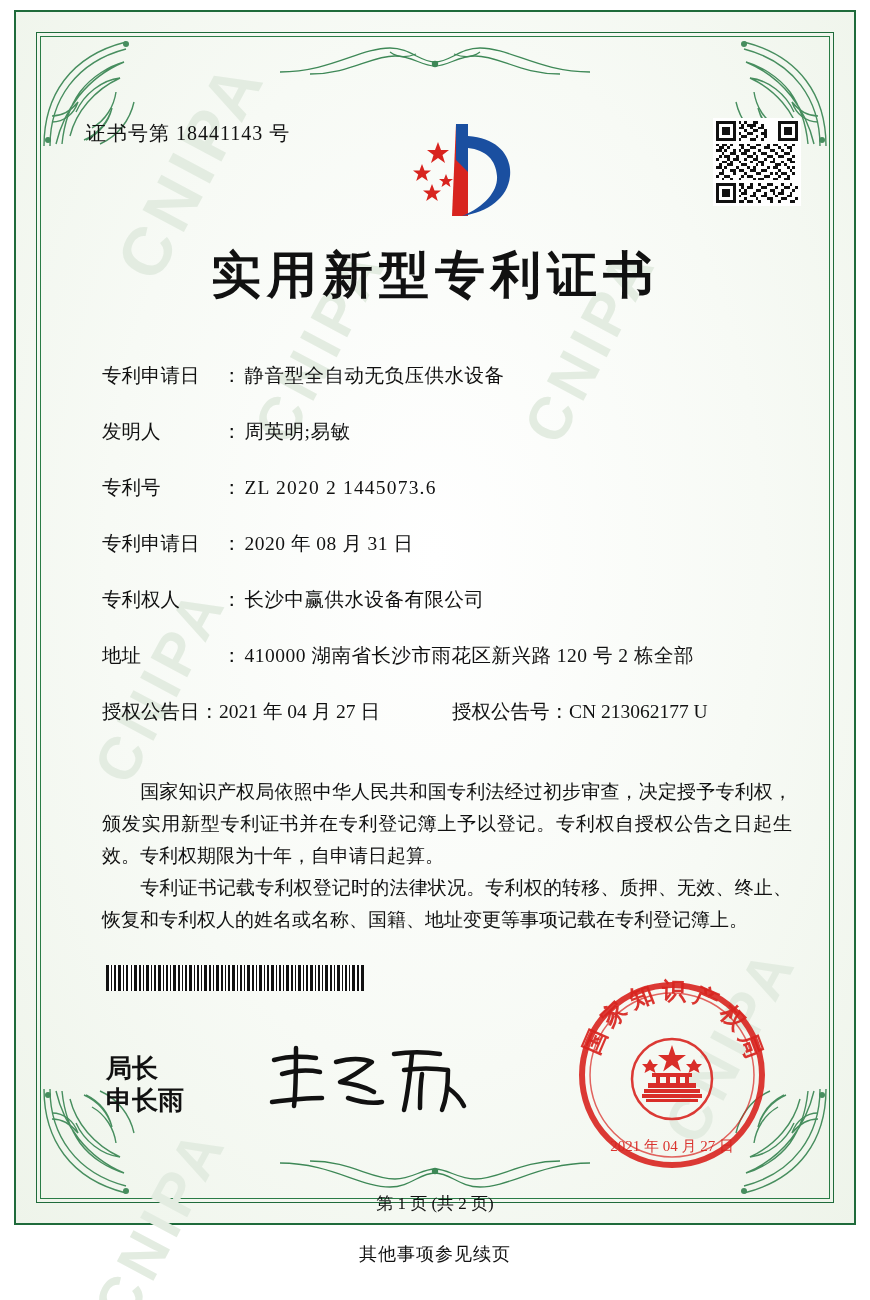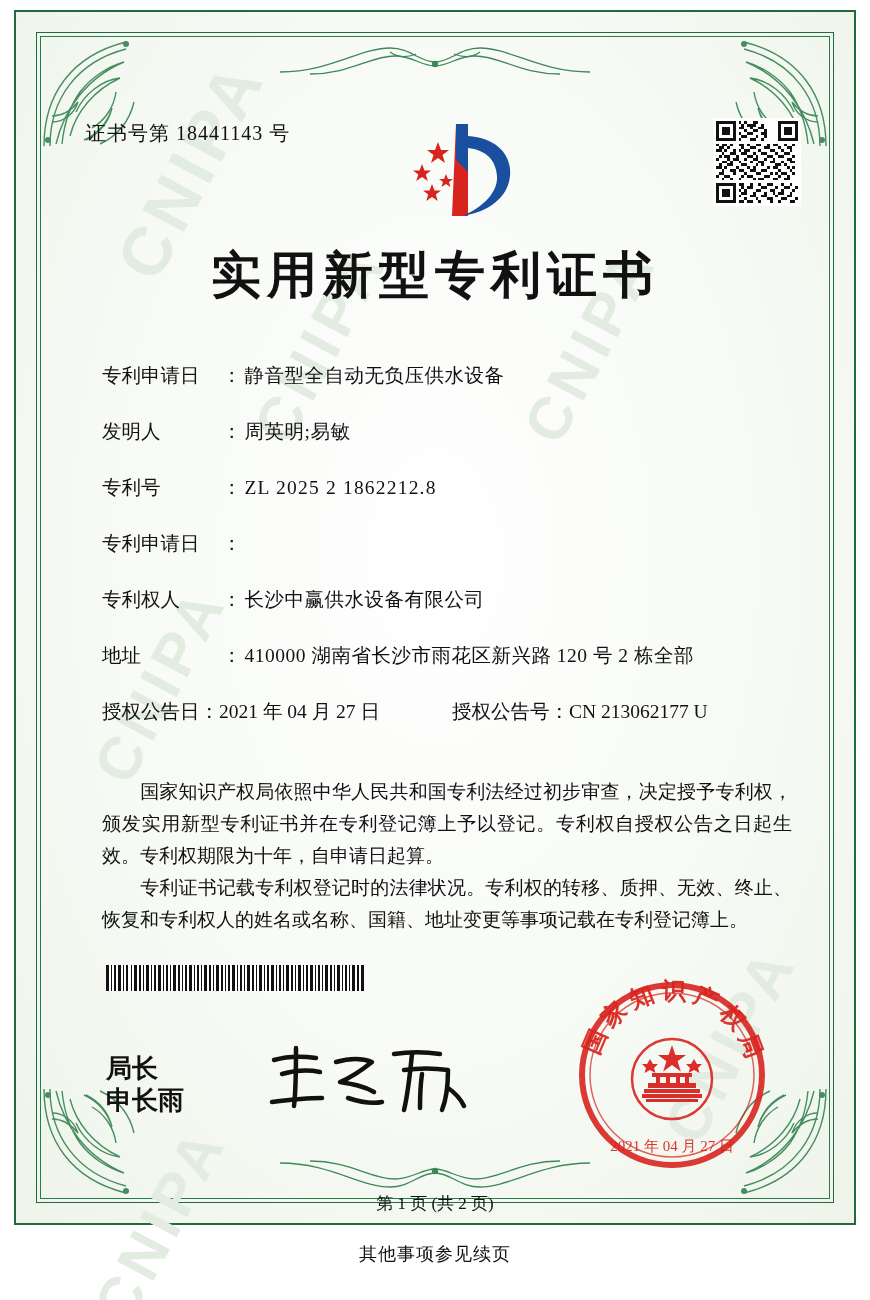--- a/index.html
+++ b/index.html
@@ -499,26 +499,27 @@
         <span class="lbl" style="letter-spacing:0;">
           <span>发明人</span>
         </span>
         <span class="colon">：</span>
         <span class="val">周英明;易敏</span>
       </div>
 
       <div class="field">
         <span class="lbl">专利号</span>
         <span class="colon">：</span>
-        <span class="val mono">ZL 2025 2 1862212.8</span>
+        <span class="val mono">ZL 2020 2 1445073.6</span>
       </div>
 
       <div class="field">
         <span class="lbl">专利申请日</span>
         <span class="colon">：</span>
+        <span class="val">2020 年 08 月 31 日</span>
       </div>
 
       <div class="field">
         <span class="lbl">专利权人</span>
         <span class="colon">：</span>
         <span class="val">长沙中赢供水设备有限公司</span>
       </div>
 
       <div class="field">
         <span class="lbl">地址</span>

